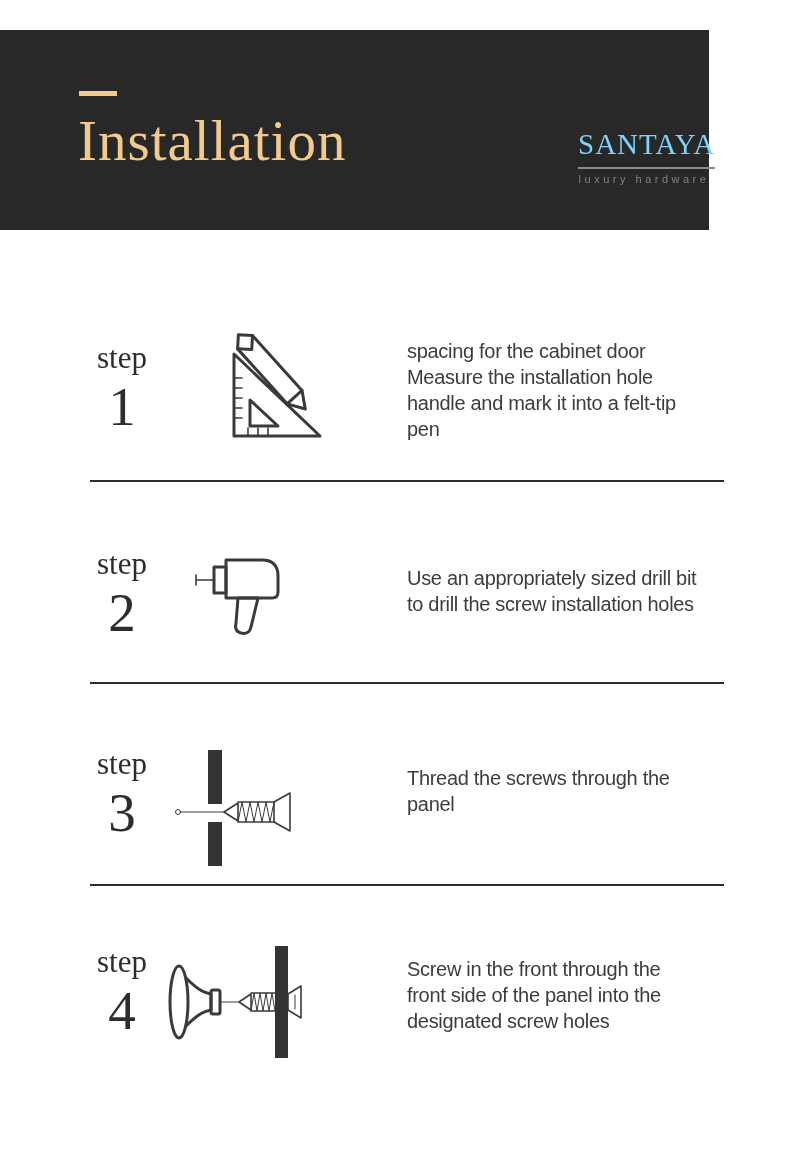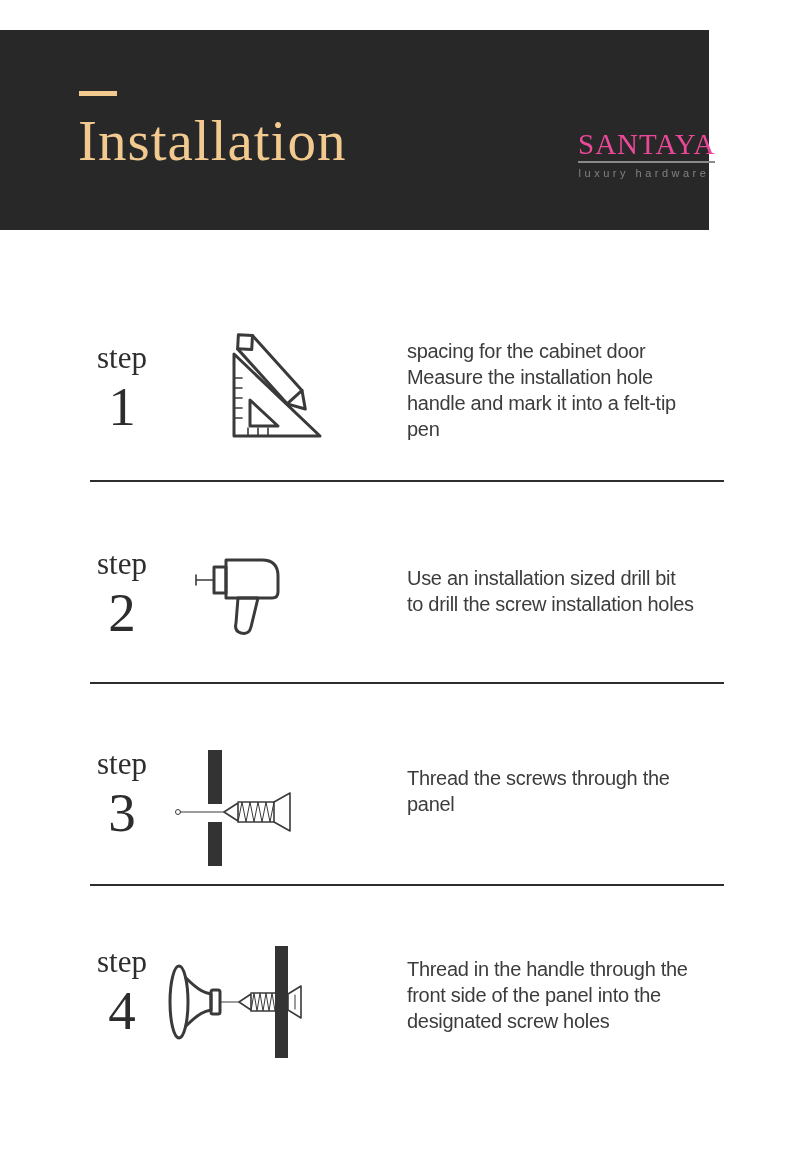--- a/index.html
+++ b/index.html
@@ -10,22 +10,22 @@
   
   .header{position:absolute;left:0;top:30px;width:709px;height:200px;background:#282828;}
   .accent-dash{position:absolute;left:79px;top:61px;width:38px;height:5px;background:#f2ca90;}
   .page-title{
     position:absolute;left:78px;top:80px;margin:0;
     font-family:"Liberation Serif",serif;font-weight:400;
     font-size:57px;line-height:1.1;color:#f2ca90;letter-spacing:1px;
   }
   .brand{position:absolute;left:578px;top:100px;width:132px;text-align:center;}
   .brand-name{
-    font-family:"Liberation Serif",serif;font-size:29px;line-height:1;color:#ec4899;
-    letter-spacing:1px;border-bottom:2px solid #8a8a8a;padding-bottom:2px;display:inline-block;
+    font-family:"Liberation Serif",serif;font-size:29px;line-height:1;color:#7dd3fc;
+    letter-spacing:1px;border-bottom:2px solid #8a8a8a;padding-bottom:8px;display:inline-block;
   }
   .brand-tagline{
     margin-top:4px;font-size:11px;letter-spacing:3.5px;color:#828282;white-space:nowrap;
   }
   
   .steps{position:absolute;left:90px;top:280px;width:634px;}
   .step-row{position:relative;height:200px;border-bottom:2px solid #2e2e2e;}
   .step-row:last-child{border-bottom:none;}
   .step-head{position:absolute;left:0;top:62px;width:64px;text-align:center;color:#2d2d2d;}
   .row-2 .step-head{top:66px;}
@@ -99,21 +99,21 @@
       </div>
       <div class="step-icon icon-2">
         <svg width="100" height="92" viewBox="0 0 100 92">
           <path class="stroke" d="M34,12 L70,12 Q86,12 86,28 L86,44 Q86,50 80,50 L34,50 Z"></path>
           <path class="stroke" d="M22,19 L34,19 L34,45 L22,45 Z"></path>
           <path class="stroke thin" d="M4,32 L22,32 M4,27 L4,37"></path>
           <path class="stroke" d="M46,50 L66,50 L59,79 Q57,87 49,85 Q42,83 44,75 Z"></path>
         </svg>
       </div>
       <div class="step-text">
-        <div class="line">Use an installation sized drill bit</div>
+        <div class="line">Use an appropriately sized drill bit</div>
         <div class="line">to drill the screw installation holes</div>
       </div>
     </div>
 
     <div class="step-row row-3">
       <div class="step-head">
         <div class="step-word">step</div>
         <div class="step-number">3</div>
       </div>
       <div class="step-icon icon-3">
@@ -147,20 +147,20 @@
           <path class="stroke hair" d="M55,58 L74,58"></path>
           <path class="stroke thin" d="M74,58 L86,50 L86,66 Z"></path>
           <path class="stroke thin" d="M86,49 L110,49 M86,67 L110,67"></path>
           <path class="stroke hair" d="M86,67 L89,49 L92,67 L95,49 L98,67 L101,49 L104,67 L107,49 L110,67"></path>
           <path class="stroke thin" d="M123,50 L136,42 L136,74 L123,66 Z"></path>
           <rect class="fillp" x="110" y="2" width="13" height="112"></rect>
           <path class="stroke hair" d="M130,51 L130,65"></path>
         </svg>
       </div>
       <div class="step-text">
-        <div class="line">Thread in the handle through the</div>
+        <div class="line">Screw in the front through the</div>
         <div class="line">front side of the panel into the</div>
         <div class="line">designated screw holes</div>
       </div>
     </div>
 
   </div>
 </div>
 
 </body></html>

